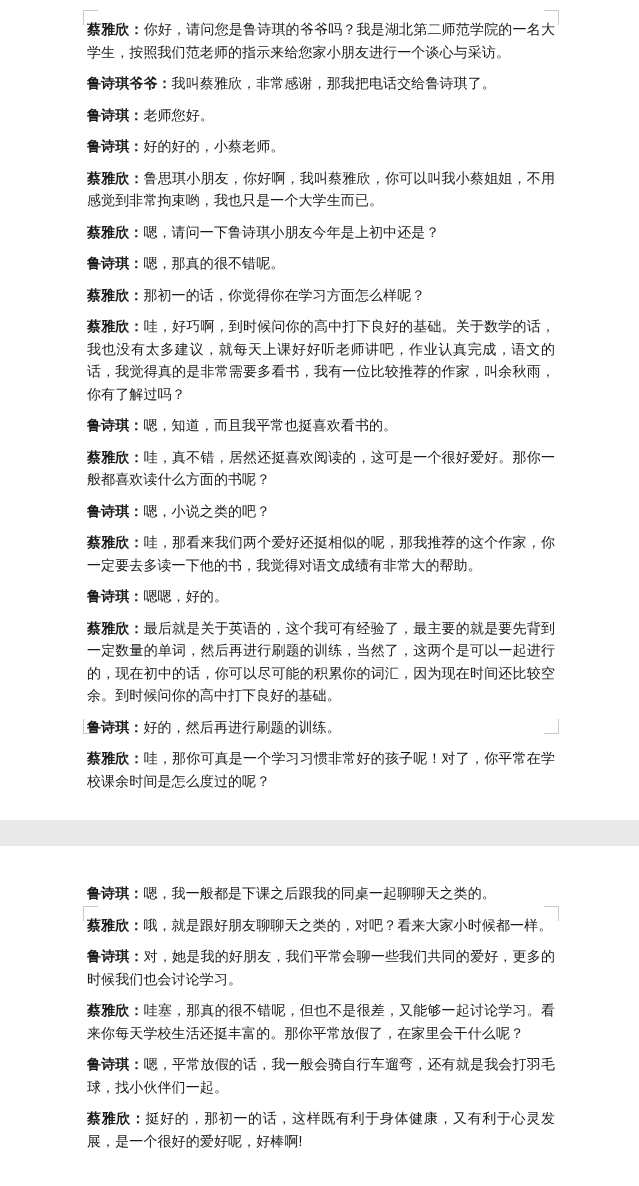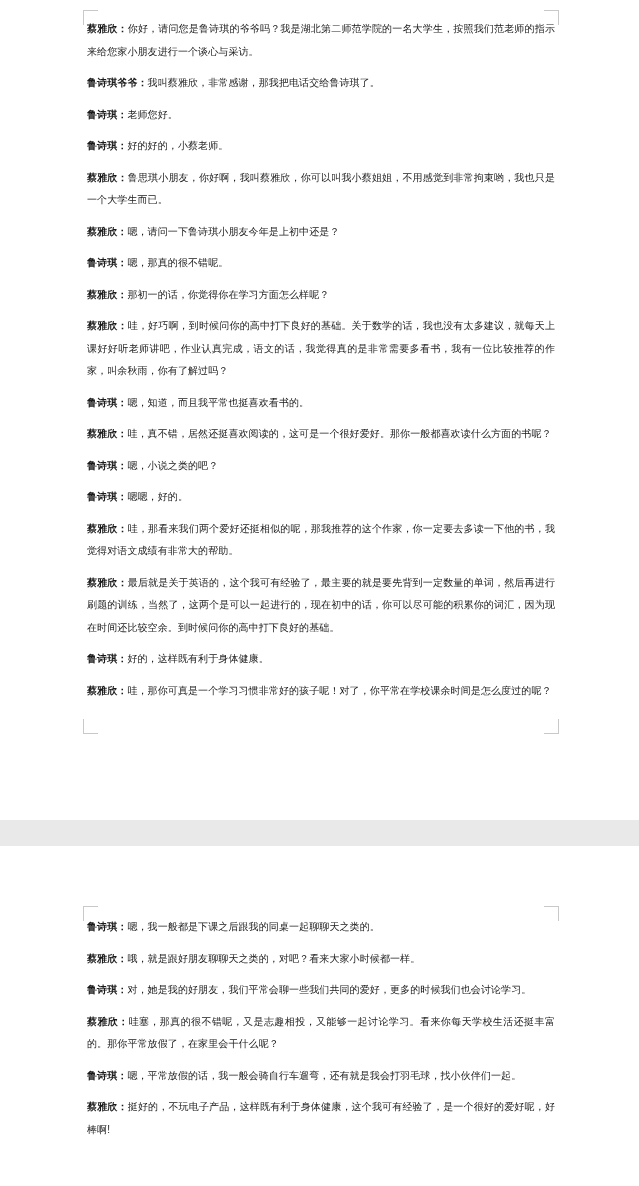--- a/index.html
+++ b/index.html
@@ -28,21 +28,21 @@
     width: 639px;
   }
   .page-2 {
     height: 340px;
   }
   .content {
     padding-left: 87px;
     padding-right: 84px;
   }
   .page-1 .content { padding-top: 18px; }
-  .page-2 .content { padding-top: 70px; }
+  .page-2 .content { padding-top: 36px; }
 
   
   .mark {
     position: absolute;
     width: 14px;
     height: 14px;
   }
   .mark.tl { border-left: 1px solid #c9c9c9; border-top: 1px solid #c9c9c9; }
   .mark.tr { border-right: 1px solid #c9c9c9; border-top: 1px solid #c9c9c9; }
   .mark.bl { border-left: 1px solid #c9c9c9; border-bottom: 1px solid #c9c9c9; }
@@ -50,21 +50,21 @@
 
   .page-1 .mark.tl { left: 83px; top: 10px; }
   .page-1 .mark.tr { right: 80px; top: 10px; }
   .page-1 .mark.bl { left: 83px; bottom: 86px; }
   .page-1 .mark.br { right: 80px; bottom: 86px; }
 
   .page-2 .mark.tl { left: 83px; top: 60px; }
   .page-2 .mark.tr { right: 80px; top: 60px; }
 
   .para {
-    font-size: 10px;
+    font-size: 14px;
     line-height: 22.5px;
     color: #1a1a1a;
     margin: 0 0 9px 0;
     text-align: justify;
     text-justify: inter-ideograph;
     text-indent: 0;
     letter-spacing: 0.1px;
   }
   .para .speaker {
     font-weight: bold;
@@ -86,34 +86,34 @@
     <p class="para"><span class="speaker">鲁诗琪：</span><span class="para-text">老师您好。</span></p>
     <p class="para"><span class="speaker">鲁诗琪：</span><span class="para-text">好的好的，小蔡老师。</span></p>
     <p class="para"><span class="speaker">蔡雅欣：</span><span class="para-text">鲁思琪小朋友，你好啊，我叫蔡雅欣，你可以叫我小蔡姐姐，不用感觉到非常拘束哟，我也只是一个大学生而已。</span></p>
     <p class="para"><span class="speaker">蔡雅欣：</span><span class="para-text">嗯，请问一下鲁诗琪小朋友今年是上初中还是？</span></p>
     <p class="para"><span class="speaker">鲁诗琪：</span><span class="para-text">嗯，那真的很不错呢。</span></p>
     <p class="para"><span class="speaker">蔡雅欣：</span><span class="para-text">那初一的话，你觉得你在学习方面怎么样呢？</span></p>
     <p class="para"><span class="speaker">蔡雅欣：</span><span class="para-text">哇，好巧啊，到时候问你的高中打下良好的基础。关于数学的话，我也没有太多建议，就每天上课好好听老师讲吧，作业认真完成，语文的话，我觉得真的是非常需要多看书，我有一位比较推荐的作家，叫余秋雨，你有了解过吗？</span></p>
     <p class="para"><span class="speaker">鲁诗琪：</span><span class="para-text">嗯，知道，而且我平常也挺喜欢看书的。</span></p>
     <p class="para"><span class="speaker">蔡雅欣：</span><span class="para-text">哇，真不错，居然还挺喜欢阅读的，这可是一个很好爱好。那你一般都喜欢读什么方面的书呢？</span></p>
     <p class="para"><span class="speaker">鲁诗琪：</span><span class="para-text">嗯，小说之类的吧？</span></p>
+    <p class="para"><span class="speaker">蔡雅欣：</span><span class="para-text">哇，那看来我们两个爱好还挺相似的呢，那我推荐的这个作家，你一定要去多读一下他的书，我觉得对语文成绩有非常大的帮助。</span></p>
     <p class="para"><span class="speaker">鲁诗琪：</span><span class="para-text">嗯嗯，好的。</span></p>
-    <p class="para"><span class="speaker">蔡雅欣：</span><span class="para-text">哇，那看来我们两个爱好还挺相似的呢，那我推荐的这个作家，你一定要去多读一下他的书，我觉得对语文成绩有非常大的帮助。</span></p>
     <p class="para"><span class="speaker">蔡雅欣：</span><span class="para-text">最后就是关于英语的，这个我可有经验了，最主要的就是要先背到一定数量的单词，然后再进行刷题的训练，当然了，这两个是可以一起进行的，现在初中的话，你可以尽可能的积累你的词汇，因为现在时间还比较空余。到时候问你的高中打下良好的基础。</span></p>
-    <p class="para"><span class="speaker">鲁诗琪：</span><span class="para-text">好的，这样既有利于身体健康。</span></p>
+    <p class="para"><span class="speaker">鲁诗琪：</span><span class="para-text">好的，然后再进行刷题的训练。</span></p>
     <p class="para"><span class="speaker">蔡雅欣：</span><span class="para-text">哇，那你可真是一个学习习惯非常好的孩子呢！对了，你平常在学校课余时间是怎么度过的呢？</span></p>
   </div>
 </div>
 
 <div class="page-gap"></div>
 
 <div class="page page-2">
   <div class="mark tl"></div>
   <div class="mark tr"></div>
   <div class="content">
     <p class="para"><span class="speaker">鲁诗琪：</span><span class="para-text">嗯，我一般都是下课之后跟我的同桌一起聊聊天之类的。</span></p>
     <p class="para"><span class="speaker">蔡雅欣：</span><span class="para-text">哦，就是跟好朋友聊聊天之类的，对吧？看来大家小时候都一样。</span></p>
     <p class="para"><span class="speaker">鲁诗琪：</span><span class="para-text">对，她是我的好朋友，我们平常会聊一些我们共同的爱好，更多的时候我们也会讨论学习。</span></p>
-    <p class="para"><span class="speaker">蔡雅欣：</span><span class="para-text">哇塞，那真的很不错呢，又是志趣相投，又能够一起讨论学习。看来你每天学校生活还挺丰富的。那你平常放假了，在家里会干什么呢？</span></p>
+    <p class="para"><span class="speaker">蔡雅欣：</span><span class="para-text">哇塞，那真的很不错呢，但也不是很差，又能够一起讨论学习。看来你每天学校生活还挺丰富的。那你平常放假了，在家里会干什么呢？</span></p>
     <p class="para"><span class="speaker">鲁诗琪：</span><span class="para-text">嗯，平常放假的话，我一般会骑自行车遛弯，还有就是我会打羽毛球，找小伙伴们一起。</span></p>
-    <p class="para"><span class="speaker">蔡雅欣：</span><span class="para-text">挺好的，不玩电子产品，这样既有利于身体健康，这个我可有经验了，是一个很好的爱好呢，好棒啊!</span></p>
+    <p class="para"><span class="speaker">蔡雅欣：</span><span class="para-text">挺好的，那初一的话，这样既有利于身体健康，又有利于心灵发展，是一个很好的爱好呢，好棒啊!</span></p>
   </div>
 </div>
 
 </body></html>

